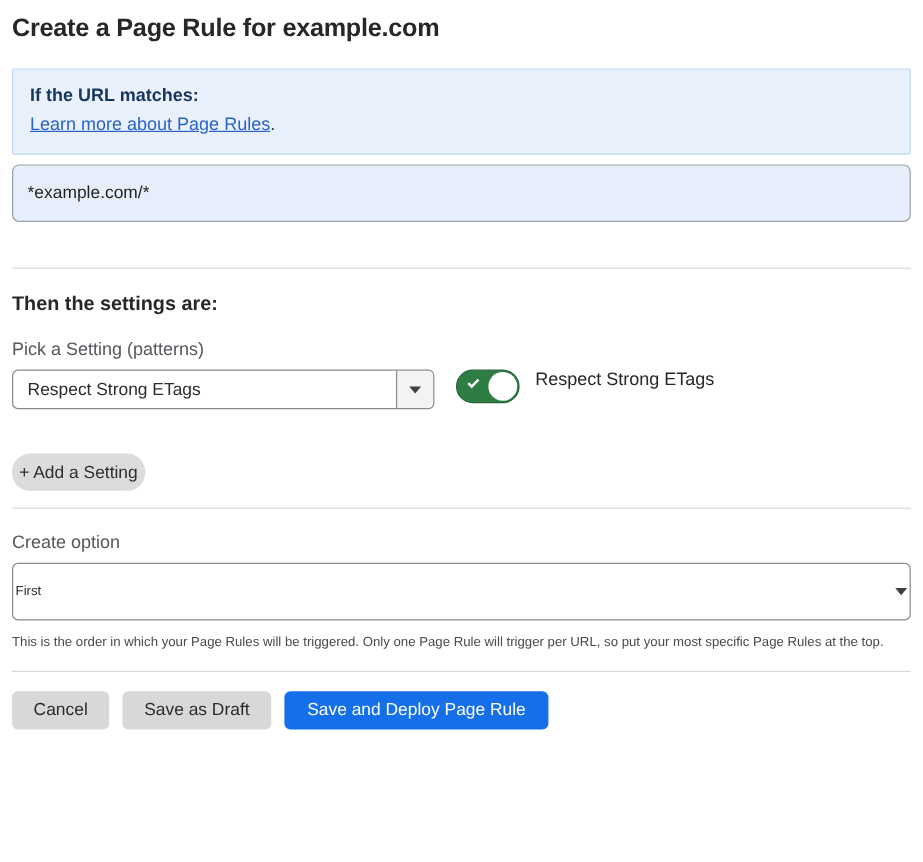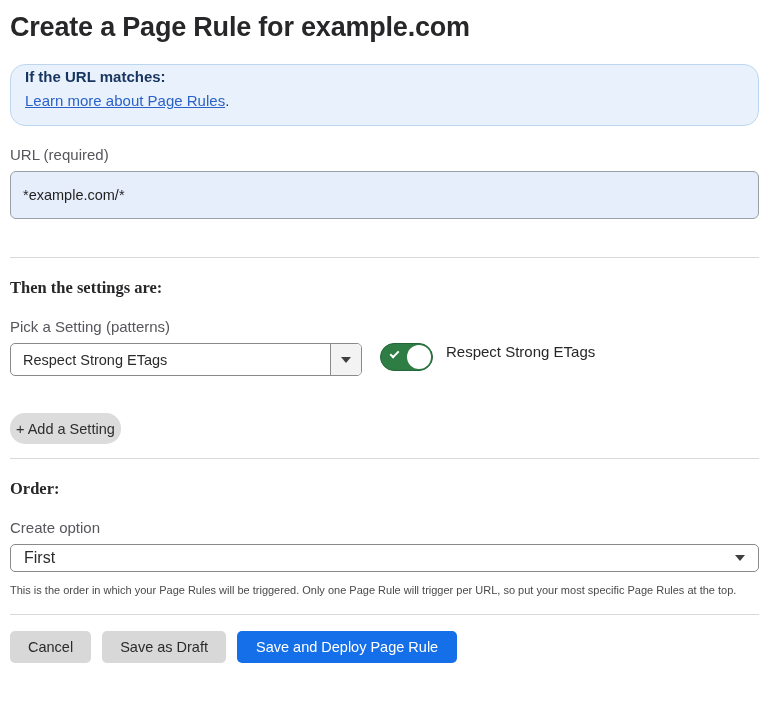--- a/index.html
+++ b/index.html
@@ -9,32 +9,32 @@
     height: 718px;
     background: #ffffff;
     font-family: "Liberation Sans", sans-serif;
     color: #2b2b2b;
     overflow: hidden;
   }
   .container { padding: 10px 10px 0 10px; }
 
   h1.page-title {
     margin: 2px 0 0 0;
-    font-size: 27px;
+    font-size: 21px;
     font-weight: 700;
     color: #27272a;
     letter-spacing: -0.2px;
   }
 
   .info-box {
     margin-top: 21px;
     background: #e9f2fc;
     border: 1px solid #bcd6f0;
-    border-radius: 15px;
-    padding: 0 14px 12px 14px;
+    border-radius: 2px;
+    padding: 10px 14px 12px 14px;
     color: #17355e;
     font-size: 15px;
     line-height: 24px;
   }
   .info-box .info-heading { font-weight: 700; }
   .info-box a.info-link {
     color: #2a62c9;
     text-decoration: underline;
     cursor: pointer;
   }
@@ -68,21 +68,20 @@
   }
   .divider-1 { margin-top: 38px; }
   .divider-2 { margin-top: 14px; }
   .divider-3 { margin-top: 12px; }
 
   h2.section-heading {
     margin: 20px 0 0 0;
     font-size: 16.5px;
     font-weight: 700;
     color: #27272a;
-    font-family: Liberation Serif, serif;
   }
 
   .settings-row {
     margin-top: 8px;
     display: flex;
   }
 
   .setting-dropdown {
     width: 352px;
     height: 33px;
@@ -165,29 +164,29 @@
     font-family: "Liberation Sans", sans-serif;
     color: #2e2e2e;
     cursor: pointer;
     display: inline-flex;
     align-items: center;
   }
 
   .order-select {
     margin-top: 8px;
     width: 749px;
-    height: 28px;
+    height: 48px;
     background: #ffffff;
     border: 1px solid #8a8a8a;
     border-radius: 5px;
     display: flex;
     align-items: center;
     justify-content: space-between;
-    padding: 0 13px;
-    font-size: 16px;
+    padding: 0 2px;
+    font-size: 11px;
     color: #2b2b2b;
     cursor: pointer;
   }
 
   .help-text {
     margin-top: 6px;
     font-size: 11px;
     line-height: 24px;
     color: #4a4a4a;
     width: 749px;
@@ -218,21 +217,20 @@
 
 <div class="container">
 
   <h1 class="page-title">Create a Page Rule for example.com</h1>
 
   <div class="info-box">
     <div class="info-heading">If the URL matches:</div>
     <div><a class="info-link">Learn more about Page Rules</a><span class="info-link-suffix">.</span></div>
   </div>
 
-  <div class="field-label">URL (required)</div>
   <input class="url-input" type="text" value="*example.com/*" style="">
 
   <hr class="divider divider-1">
 
   <h2 class="section-heading">Then the settings are:</h2>
 
   <div class="field-label">Pick a Setting (patterns)</div>
 
   <div class="settings-row">
     <div class="setting-dropdown">
@@ -245,21 +243,20 @@
       <span class="toggle-check"></span>
       <span class="toggle-knob"></span>
     </div>
     <div class="toggle-setting-label">Respect Strong ETags</div>
   </div>
 
   <button class="add-setting-btn">+ Add a Setting</button>
 
   <hr class="divider divider-2">
 
-  <h2 class="section-heading">Order:</h2>
 
   <div class="field-label">Create option</div>
 
   <div class="order-select">
     <span>First</span>
     <span class="caret-down"></span>
   </div>
 
   <div class="help-text">This is the order in which your Page Rules will be triggered. Only one Page Rule will trigger per URL, so put your most specific Page Rules at the top.</div>
 

